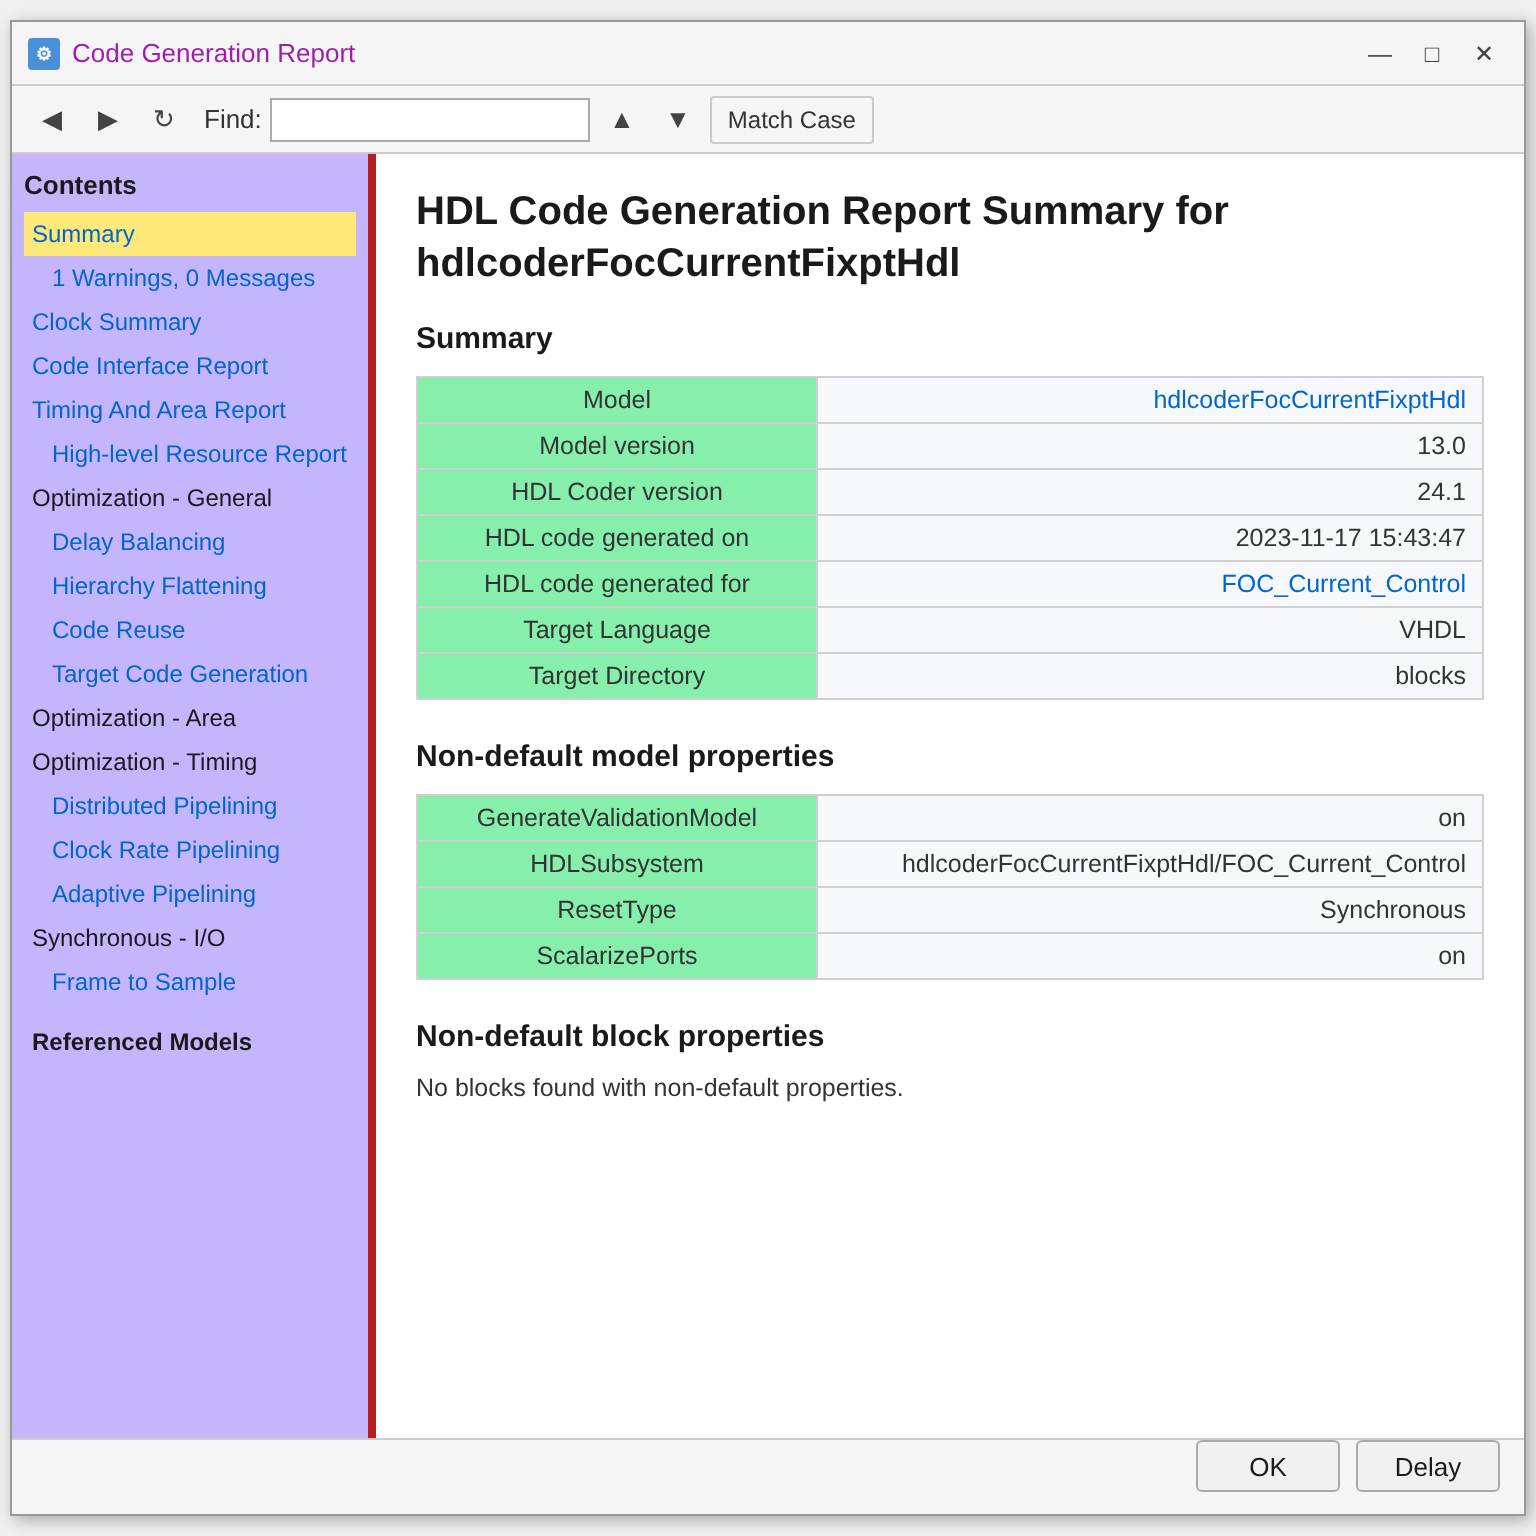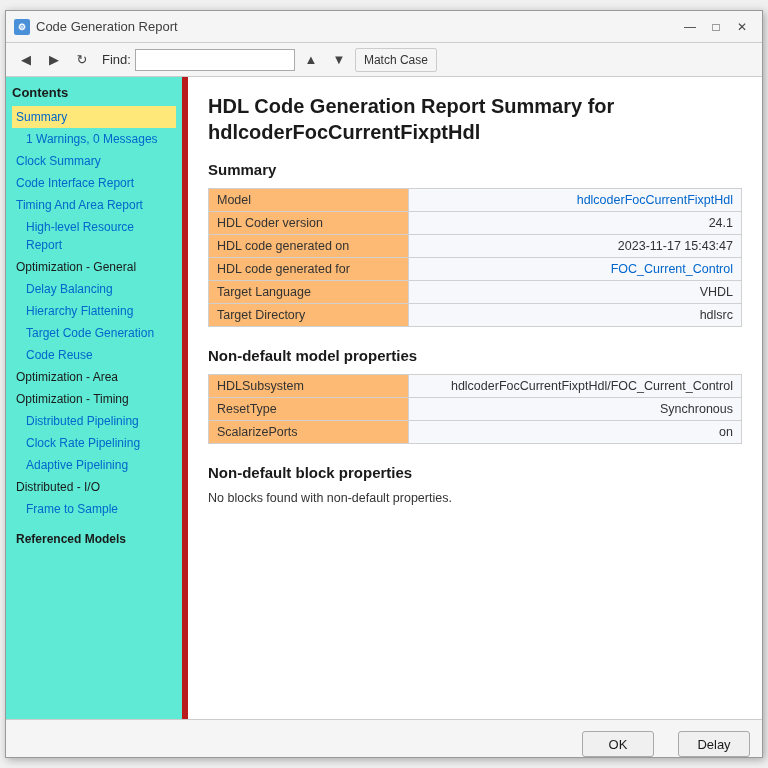--- a/index.html
+++ b/index.html
@@ -41,21 +41,21 @@
       display: flex;
       align-items: center;
       justify-content: center;
       font-size: 10px;
       color: white;
       font-weight: bold;
     }
     .title-bar-text {
       flex: 1;
       font-size: 13px;
-      color: #404040;
+      color: #a21caf;
     }
     .title-bar-buttons {
       display: flex;
       gap: 2px;
     }
     .title-btn {
       width: 24px;
       height: 20px;
       border: none;
       background: transparent;
@@ -112,22 +112,22 @@
       border-radius: 2px;
     }
     .content-area {
       display: flex;
       flex: 1;
       overflow: hidden;
     }
     .sidebar {
       width: 182px;
       min-width: 182px;
-      background: #5eead4;
-      border-right: 6px solid #b91c1c;
+      background: #c4b5fd;
+      border-right: 4px solid #b91c1c;
       overflow-y: auto;
       padding: 8px 6px;
     }
     .sidebar-title {
       font-weight: bold;
       font-size: 13px;
       color: #1a1a1a;
       margin-bottom: 6px;
     }
     .sidebar-item {
@@ -180,42 +180,43 @@
       font-size: 12.5px;
     }
     .summary-table tr {
       border: 1px solid #ccc;
     }
     .summary-table td {
       padding: 4px 8px;
       border: 1px solid #d0d0d0;
     }
     .summary-table td:first-child {
-      background: #fdba74;
+      background: #86efac;
       color: #333;
       width: 200px;
+      text-align: center;
     }
     .summary-table td:last-child {
       background: #f7f8fc;
       color: #333;
       text-align: right;
     }
     .link-cell {
       color: #0066cc !important;
       text-decoration: none;
     }
     .footer {
       background: #f5f5f5;
       border-top: 1px solid #ccc;
       height: 38px;
       display: flex;
-      align-items: flex-end;
+      align-items: flex-start;
       justify-content: flex-end;
       padding: 0 12px;
-      gap: 24px;
+      gap: 8px;
     }
     .footer-btn {
       width: 72px;
       height: 26px;
       border: 1px solid #aaa;
       background: #f0f0f0;
       cursor: pointer;
       font-size: 13px;
       color: #1a1a1a;
       border-radius: 3px;
@@ -277,37 +278,37 @@
         <a href="#">High-level Resource Report</a>
       </div>
       <div class="sidebar-section-label">Optimization - General</div>
       <div class="sidebar-item indented">
         <a href="#">Delay Balancing</a>
       </div>
       <div class="sidebar-item indented">
         <a href="#">Hierarchy Flattening</a>
       </div>
       <div class="sidebar-item indented">
+        <a href="#">Code Reuse</a>
+      </div>
+      <div class="sidebar-item indented">
         <a href="#">Target Code Generation</a>
-      </div>
-      <div class="sidebar-item indented">
-        <a href="#">Code Reuse</a>
       </div>
       <div class="sidebar-section-label">Optimization - Area</div>
       <div class="sidebar-section-label">Optimization - Timing</div>
       <div class="sidebar-item indented">
         <a href="#">Distributed Pipelining</a>
       </div>
       <div class="sidebar-item indented">
         <a href="#">Clock Rate Pipelining</a>
       </div>
       <div class="sidebar-item indented">
         <a href="#">Adaptive Pipelining</a>
       </div>
-      <div class="sidebar-section-label">Distributed - I/O</div>
+      <div class="sidebar-section-label">Synchronous - I/O</div>
       <div class="sidebar-item indented">
         <a href="#">Frame to Sample</a>
       </div>
       <div style="margin-top:8px;">
         <div class="sidebar-section-label" style="font-weight:bold;">Referenced Models</div>
       </div>
     </div>
 
     <div class="main-content">
       <div class="report-title">
@@ -317,46 +318,54 @@
 
       <div class="section-heading">Summary</div>
 
       <table class="summary-table">
         <tbody>
             <tr>
           <td>Model</td>
           <td><a class="link-cell" href="#">hdlcoderFocCurrentFixptHdl</a></td>
         </tr>
         <tr>
+          <td>Model version</td>
+          <td>13.0</td>
+        </tr>
+        <tr>
           <td>HDL Coder version</td>
           <td>24.1</td>
         </tr>
         <tr>
           <td>HDL code generated on</td>
           <td>2023-11-17 15:43:47</td>
         </tr>
         <tr>
           <td>HDL code generated for</td>
           <td><a class="link-cell" href="#">FOC_Current_Control</a></td>
         </tr>
         <tr>
           <td>Target Language</td>
           <td>VHDL</td>
         </tr>
         <tr>
           <td>Target Directory</td>
-          <td>hdlsrc</td>
+          <td>blocks</td>
         </tr>
       </tbody>
         </table>
 
       <div class="section-heading">Non-default model properties</div>
 
       <table class="summary-table">
         <tbody>
+            <tr>
+          <td>GenerateValidationModel</td>
+          <td>on</td>
+        </tr>
         <tr>
           <td>HDLSubsystem</td>
           <td>hdlcoderFocCurrentFixptHdl/FOC_Current_Control</td>
         </tr>
         <tr>
           <td>ResetType</td>
           <td>Synchronous</td>
         </tr>
         <tr>
           <td>ScalarizePorts</td>

